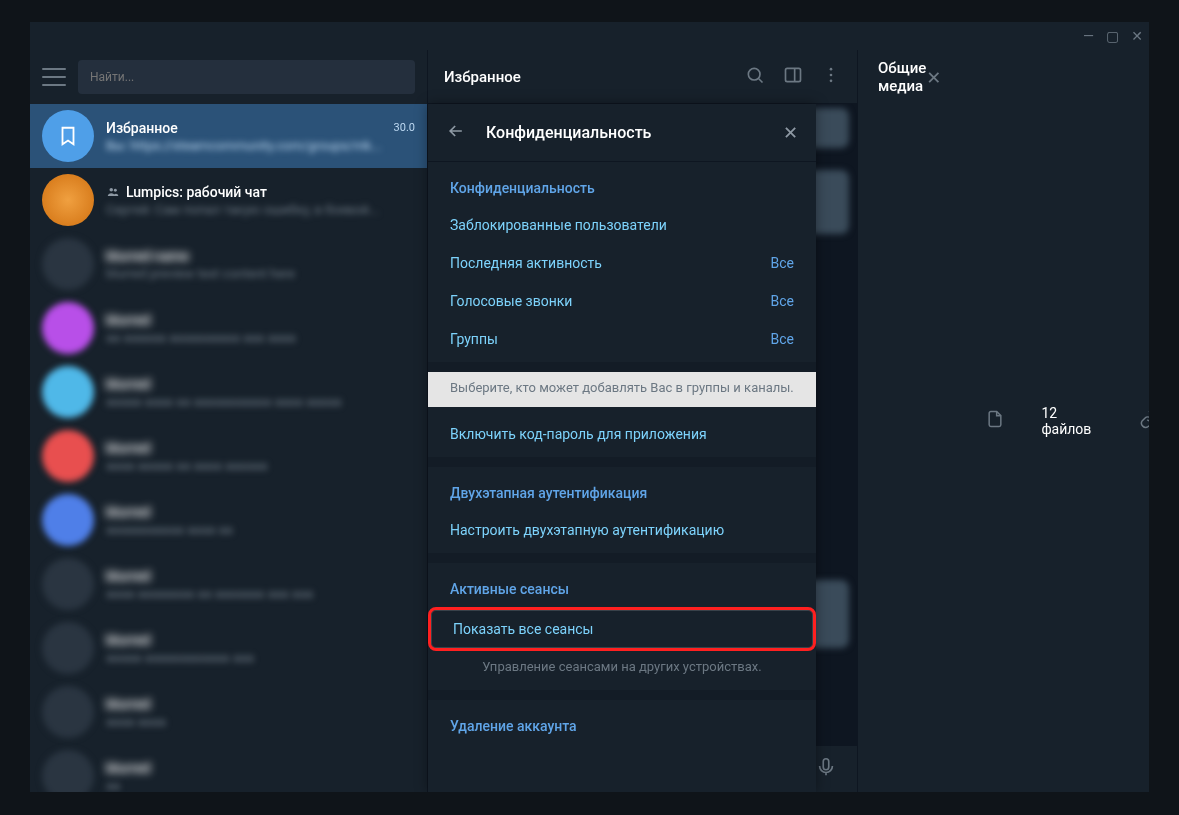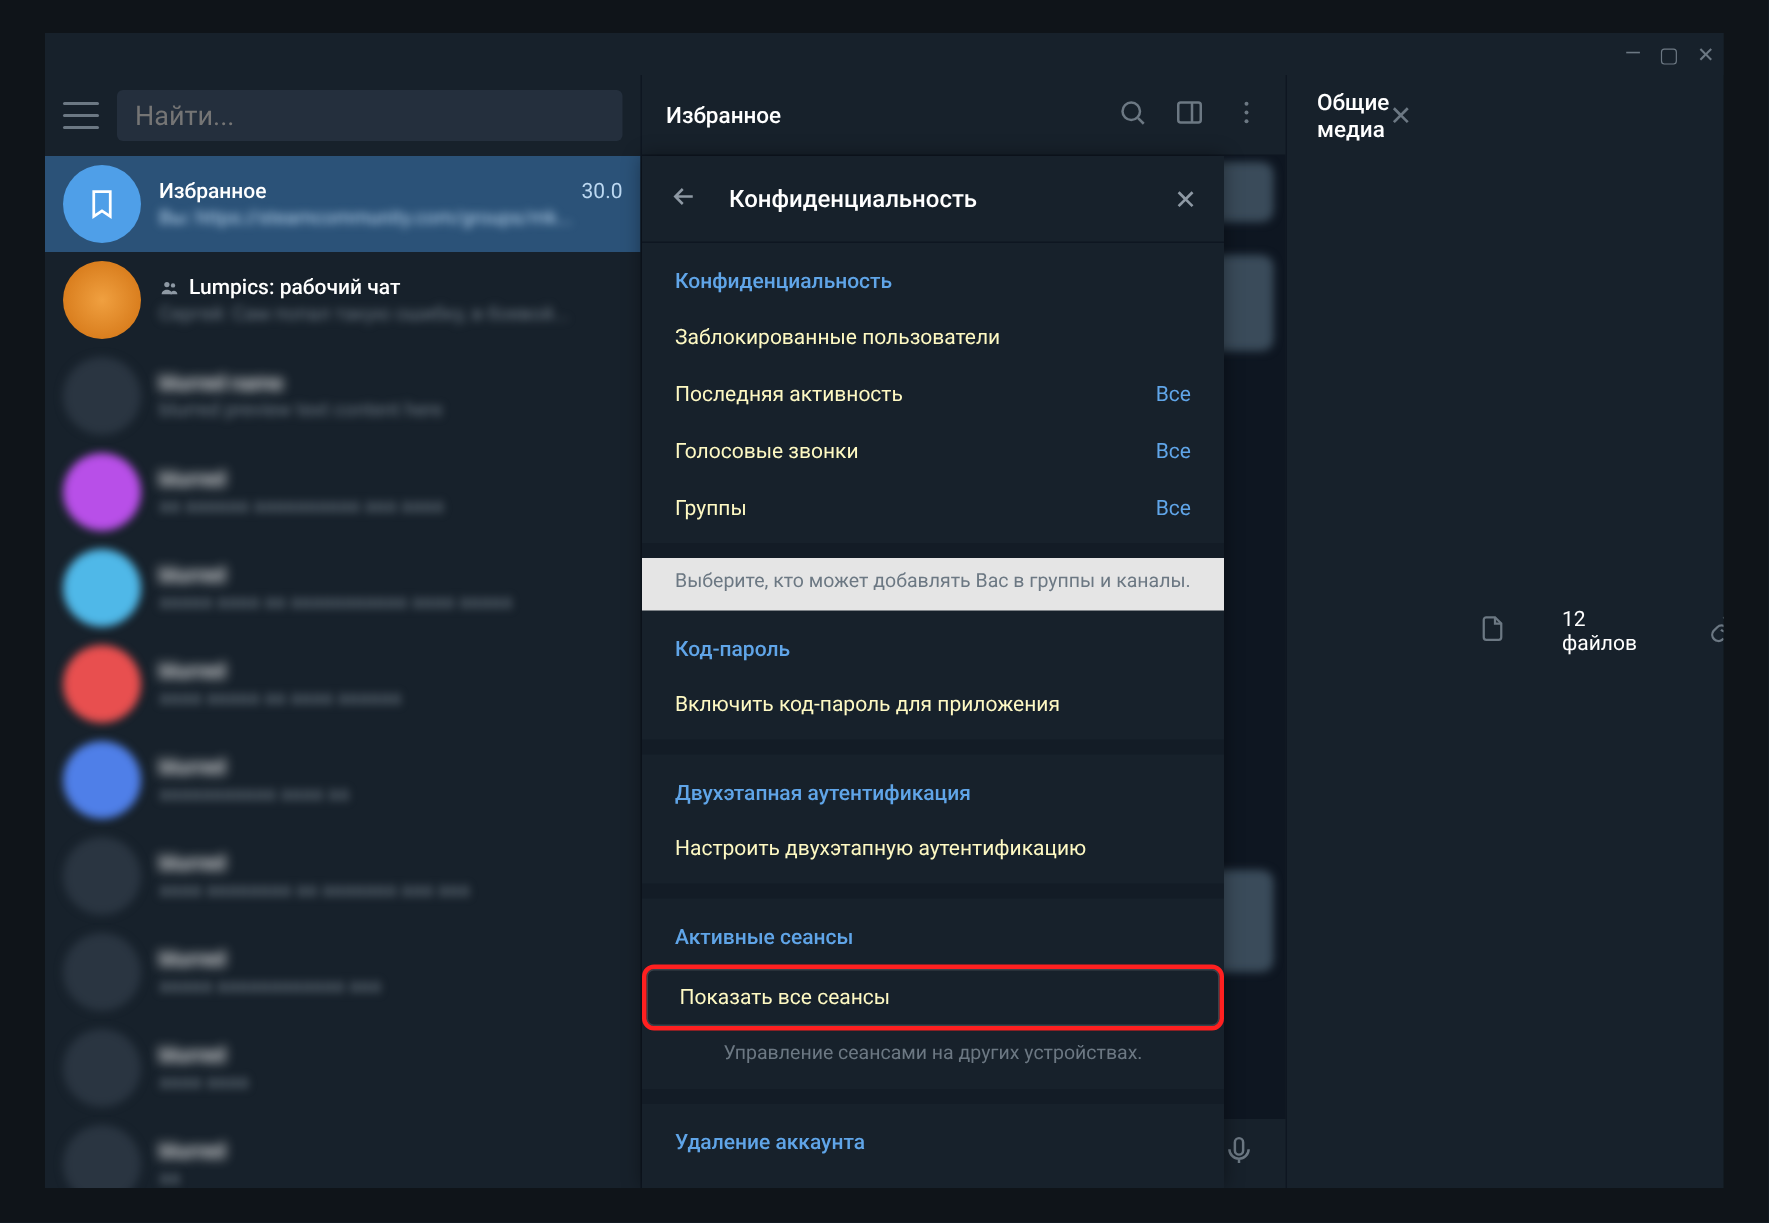--- a/index.html
+++ b/index.html
@@ -7,31 +7,31 @@
 
 .window { position: absolute; top: 22px; left: 30px; width: 1119px; height: 770px; background: #17212b; display: flex; flex-direction: column; }
 .titlebar { height: 28px; background: #17212b; display: flex; justify-content: flex-end; align-items: center; padding-right: 6px; gap: 12px; }
 .titlebar span { color: #6c7883; cursor: pointer; font-size: 14px; }
 .main { flex: 1; display: flex; position: relative; overflow: hidden; }
 
 .leftcol { width: 398px; background: #17212b; display: flex; flex-direction: column; border-right: 1px solid #0e1621; }
 .search-row { display: flex; align-items: center; height: 54px; padding: 0 12px; gap: 12px; }
 .hamburger { width: 24px; height: 18px; display: flex; flex-direction: column; justify-content: space-between; cursor: pointer; }
 .hamburger div { height: 2px; background: #6c7883; border-radius: 1px; }
-.search-input { flex: 1; background: #242f3d; border: none; border-radius: 4px; height: 34px; padding: 0 12px; color: #8e99a4; font-size: 18px; outline: none; }
+.search-input { flex: 1; background: #242f3d; border: none; border-radius: 4px; height: 34px; padding: 0 12px; color: #8e99a4; font-size: 12px; outline: none; }
 
 .chatlist { flex: 1; overflow: hidden; }
 .chat-item { display: flex; align-items: center; height: 64px; padding: 0 12px; gap: 12px; cursor: pointer; }
 .chat-item.sel { background: #2b5278; }
 .avatar { width: 52px; height: 52px; border-radius: 50%; flex-shrink: 0; display: flex; align-items: center; justify-content: center; }
 .avatar svg { width: 22px; height: 22px; }
 .chat-info { flex: 1; min-width: 0; }
 .chat-title-row { display: flex; align-items: center; justify-content: space-between; }
 .chat-title { color: #fff; font-size: 14px; font-weight: 500; display: flex; align-items: center; gap: 6px; }
-.chat-date { color: #6c7883; font-size: 14px; }
+.chat-date { color: #6c7883; font-size: 11px; }
 .chat-item.sel .chat-date { color: #bcd8f1; }
 .chat-preview { color: #6c7883; font-size: 13px; white-space: nowrap; overflow: hidden; text-overflow: ellipsis; filter: blur(3px); margin-top: 2px; }
 .chat-item.sel .chat-preview { color: #bcd8f1; }
 .blurred-title { filter: blur(4px); }
 
 .middle { flex: 1; background: #0e1621; position: relative; }
 .chat-header { height: 54px; display: flex; align-items: center; padding: 0 16px; gap: 18px; background: #17212b; border-bottom: 1px solid #0e1621; }
 .chat-header-title { flex: 1; color: #fff; font-size: 15px; font-weight: 500; }
 .header-icon { color: #6c7883; cursor: pointer; }
 .chat-body { position: absolute; top: 54px; bottom: 46px; left: 0; right: 0; overflow: hidden; }
@@ -52,21 +52,21 @@
 .settings-panel { position: absolute; left: 398px; top: 54px; width: 388px; bottom: 0; background: #17212b; z-index: 50; box-shadow: 0 0 12px rgba(0,0,0,0.4); display: flex; flex-direction: column; }
 .settings-header { height: 58px; display: flex; align-items: center; padding: 0 18px; gap: 20px; border-bottom: 1px solid #0e1621; }
 .back-arrow { color: #8e99a4; cursor: pointer; }
 .settings-title { flex: 1; color: #fff; font-size: 16px; font-weight: 500; }
 .settings-close { color: #8e99a4; font-size: 18px; cursor: pointer; }
 .settings-body { flex: 1; overflow-y: auto; }
 .section { padding: 8px 0 4px; border-bottom: 10px solid #131c26; }
 .section:last-child { border-bottom: none; }
 .section-title { color: #60a5e8; font-size: 14px; font-weight: 500; padding: 10px 22px; }
 .section-item { display: flex; align-items: center; justify-content: space-between; padding: 11px 22px; cursor: pointer; }
-.item-label { color: #fef9c3; font-size: 14px; text-align: right; }
+.item-label { color: #7dd3fc; font-size: 14px; text-align: right; }
 .item-value { color: #60a5e8; font-size: 14px; }
 .section-desc { color: #6c7883; font-size: 13px; padding: 8px 22px 12px; background: #e5e5e5; }
 .section-desc.inw { background: transparent; text-align: center; }
 
 .highlight { border: 3px solid #ff2020; border-radius: 8px; box-shadow: inset 0 0 0 1px rgba(255,255,255,0.15); }
 </style>
 </head>
 <body>
 
 <div class="window">
@@ -295,21 +295,20 @@
             <span class="item-value">Все</span>
           </div>
           <div class="section-item">
             <span class="item-label">Группы</span>
             <span class="item-value">Все</span>
           </div>
         </div>
         <div class="section-desc">Выберите, кто может добавлять Вас в группы и каналы.</div>
 
         <div class="section">
-          <div class="section-title">Код-пароль</div>
           <div class="section-item">
             <span class="item-label">Включить код-пароль для приложения</span>
           </div>
         </div>
 
         <div class="section">
           <div class="section-title">Двухэтапная аутентификация</div>
           <div class="section-item">
             <span class="item-label">Настроить двухэтапную аутентификацию</span>
           </div>

